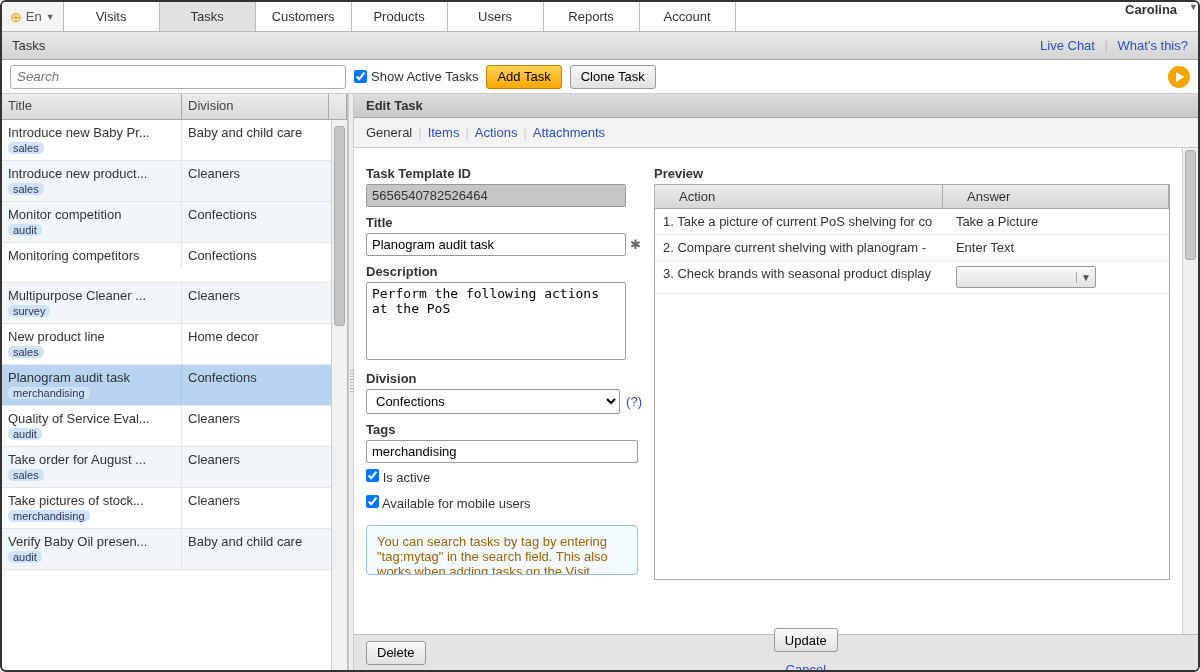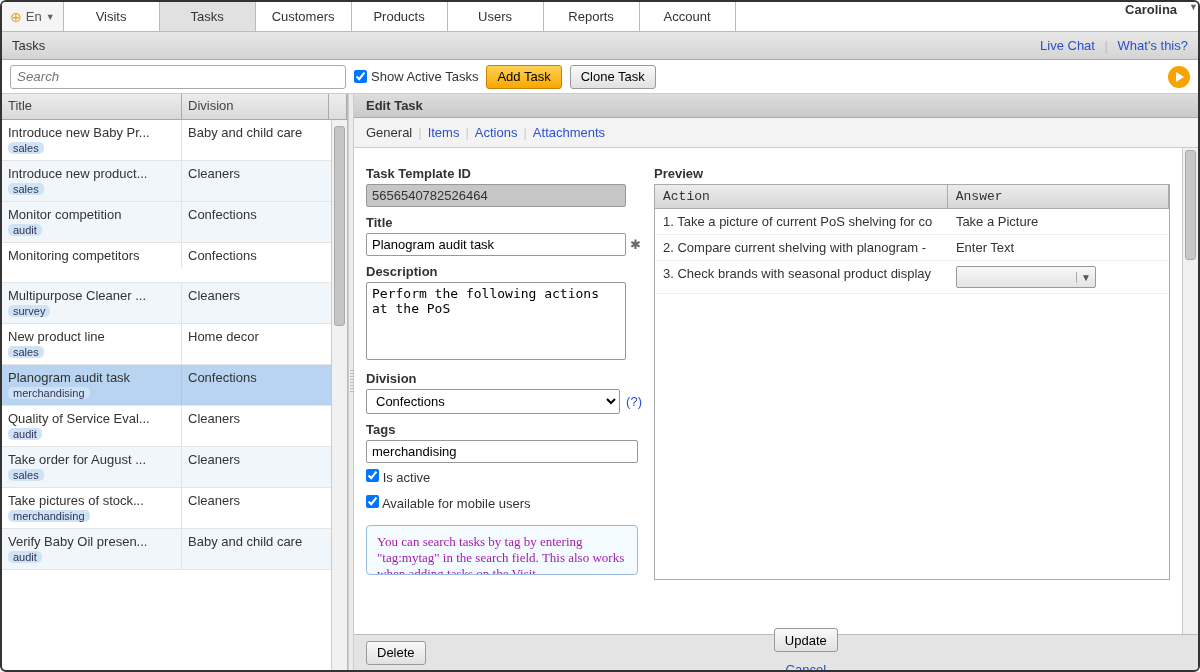--- a/index.html
+++ b/index.html
@@ -100,28 +100,28 @@
 .formcol .field { width:260px; }
 input[type=text].field, textarea.field, select.field {
   border:1px solid #999; border-radius:2px; padding:3px 5px; font-size:13px; background:#fff;
 }
 .readonly { background:#c6c6c6; border:1px solid #999; padding:3px 5px; width:260px; border-radius:2px;}
 textarea.field { height:78px; resize:none; }
 .reqmark { color:#666; margin-left:4px; }
 .helplink { color:#2a4fd0; margin-left:6px; text-decoration:none; }
 .hint {
   margin-top:14px; border:1px solid #9bd; border-radius:4px; background:#f4fbff;
-  padding:8px 10px; color:#a21caf; width:272px; height:50px; overflow:hidden;font-family:Liberation Serif, serif;
+  padding:8px 10px; color:#a16207; width:272px; height:50px; overflow:hidden;
 }
 
 .preview { flex:1; padding:10px 12px 10px 0; min-width:0; }
 .preview label { font-weight:bold; display:block; margin:8px 0 3px;}
 .pvtable { border:1px solid #aaa; width:100%; }
 .pvhead { display:flex; background:linear-gradient(#ececec,#d7d7d7); border-bottom:1px solid #aaa; }
-.pvhead > div { padding:4px 8px; border-right:1px solid #aaa;font-family:Liberation Mono, monospace; }
+.pvhead > div { padding:4px 24px; border-right:1px solid #aaa; }
 .pva { flex:1.35; }
 .pvb { flex:1; border-right:none;}
 .pvrow { display:flex; border-bottom:1px solid #eee; }
 .pvrow > div { padding:5px 8px; white-space:nowrap; overflow:hidden; text-overflow:ellipsis;}
 .pvbody { height:370px; }
 .selectctl { border:1px solid #999; background:linear-gradient(#f8f8f8,#e3e3e3); height:22px; width:140px; border-radius:2px; display:flex; align-items:center; justify-content:flex-end; padding-right:4px;}
 .selectctl .dd { border-left:1px solid #aaa; padding-left:4px; font-size:10px; color:#555;}
 .rscroll { width:16px; background:#f0f0f0; border-left:1px solid #ccc; position:relative;}
 .rscroll .thumb { position:absolute; left:2px; right:2px; top:2px; height:110px; background:#c8c8c8; border:1px solid #aaa; border-radius:3px;}
 

